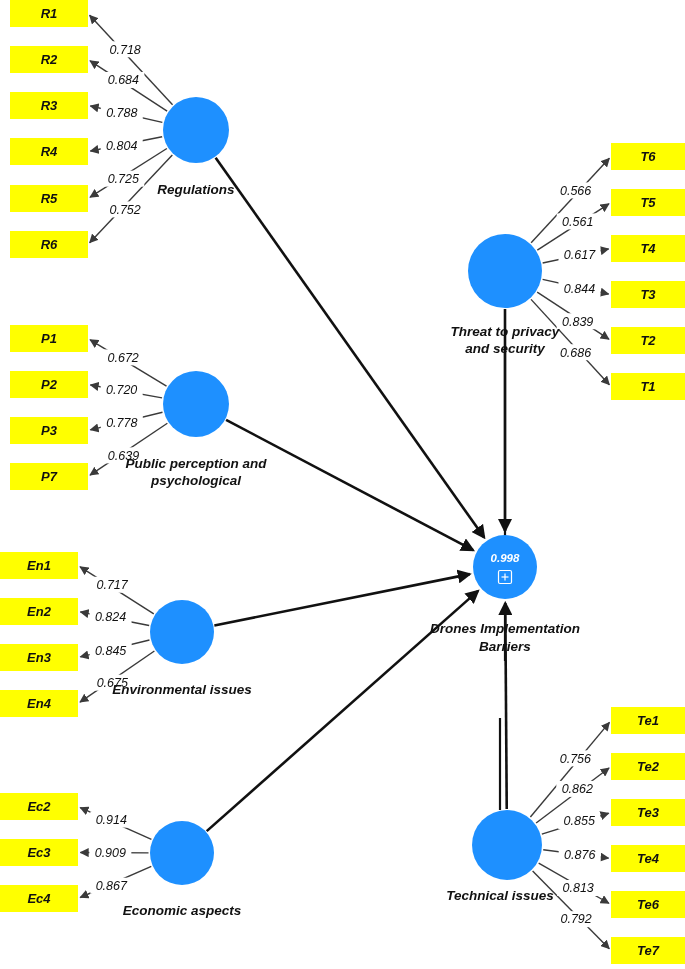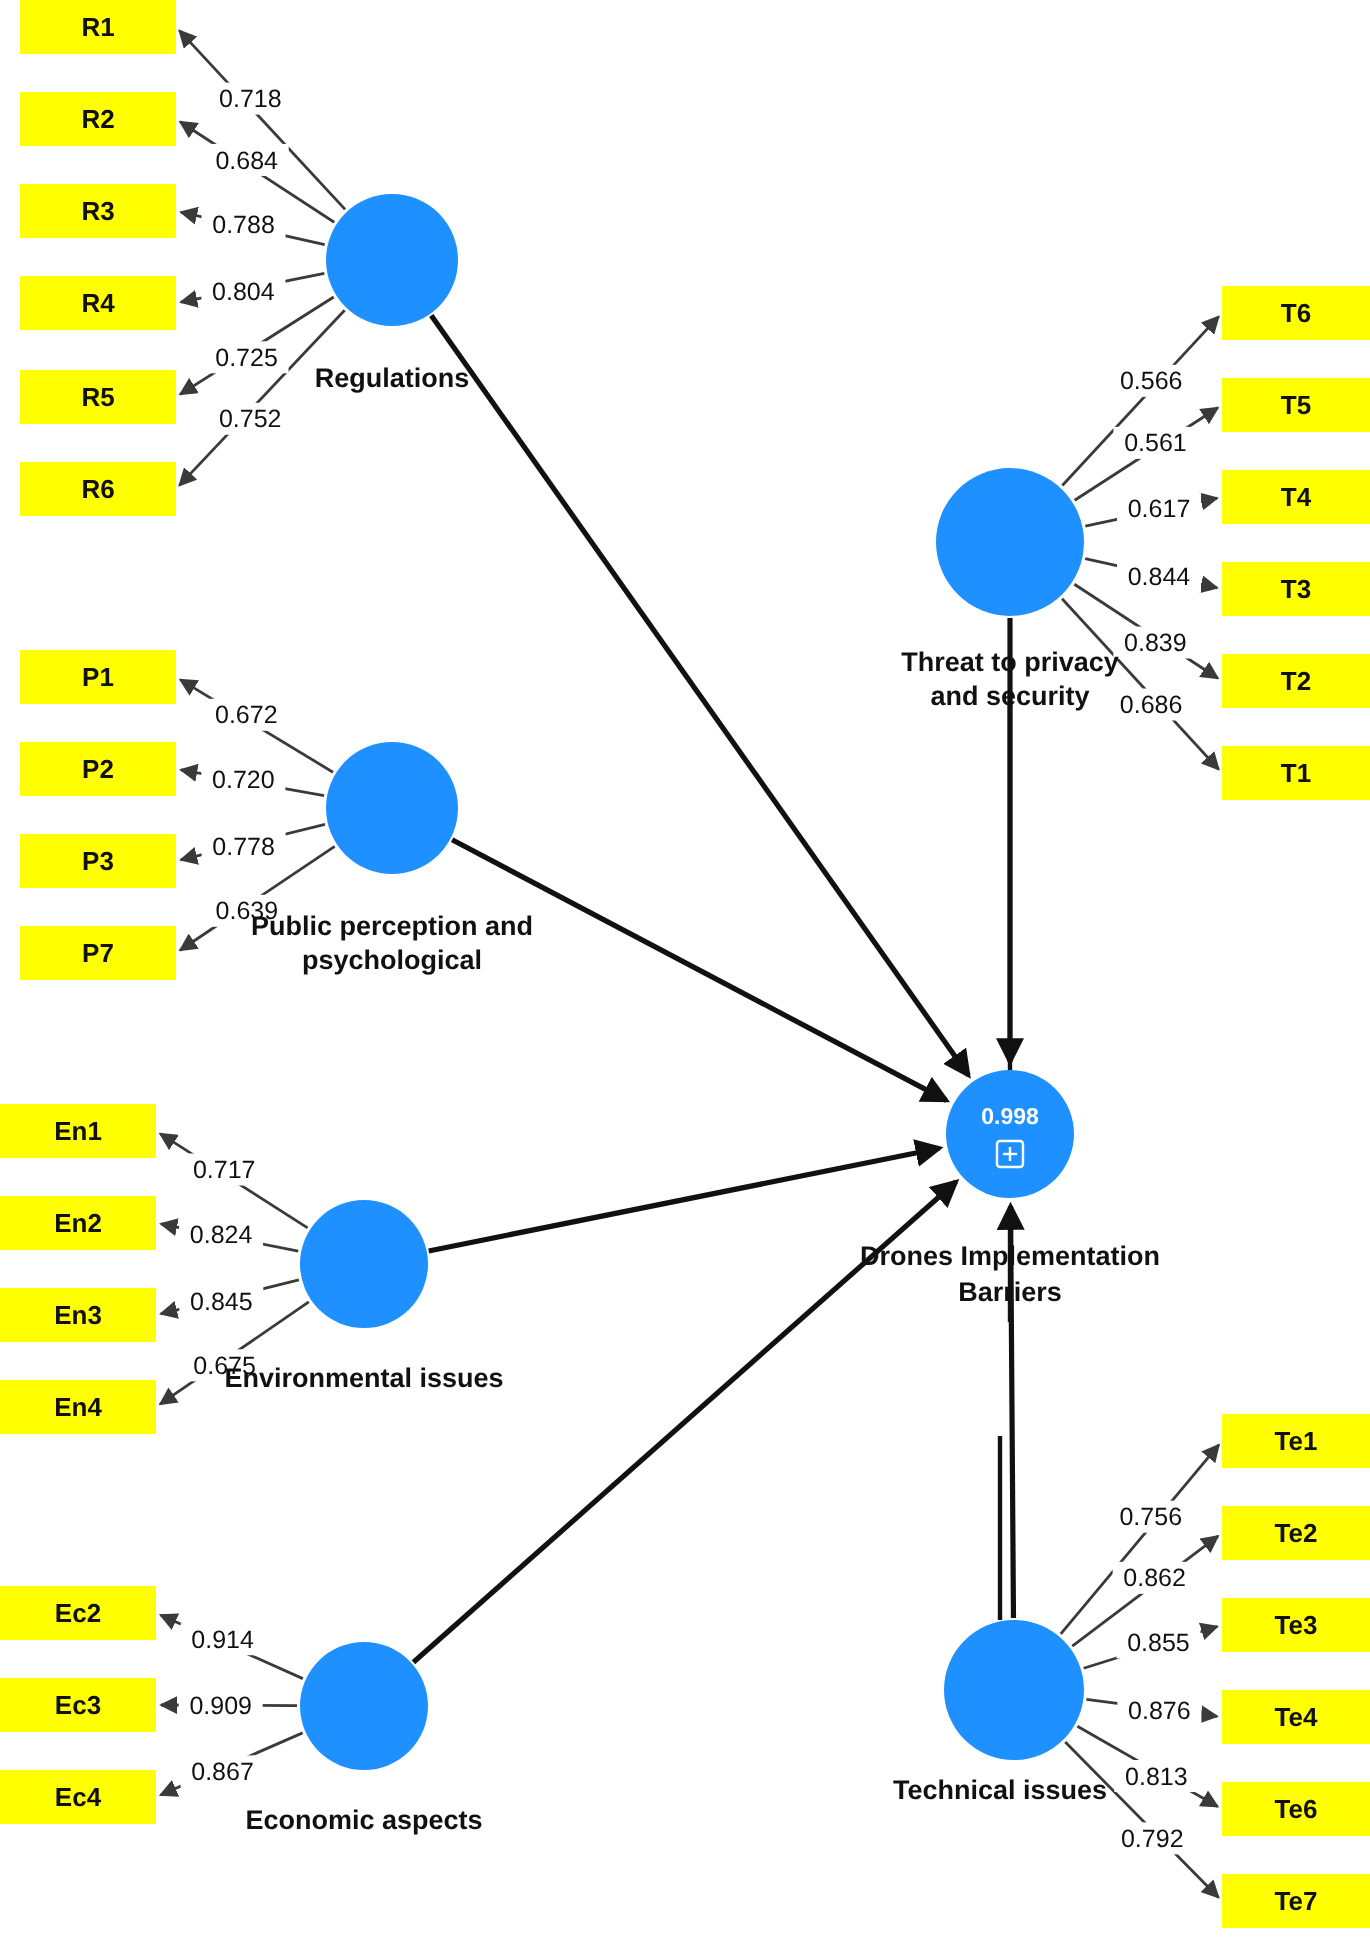--- a/index.html
+++ b/index.html
@@ -10,20 +10,21 @@
   body {
     width: 685px;
     height: 969px;
     font-family: "Liberation Sans", sans-serif;
     overflow: hidden;
   }
   #diagram-root {
     position: relative;
     width: 685px;
     height: 789px;
+    font-style: italic;
   }
   svg#sem-diagram {
     display: block;
     width: 685px;
     height: 969px;
   }
   .indicator-box {
     fill: #ffff00;
     stroke: #ffff00;
     stroke-width: 0;

